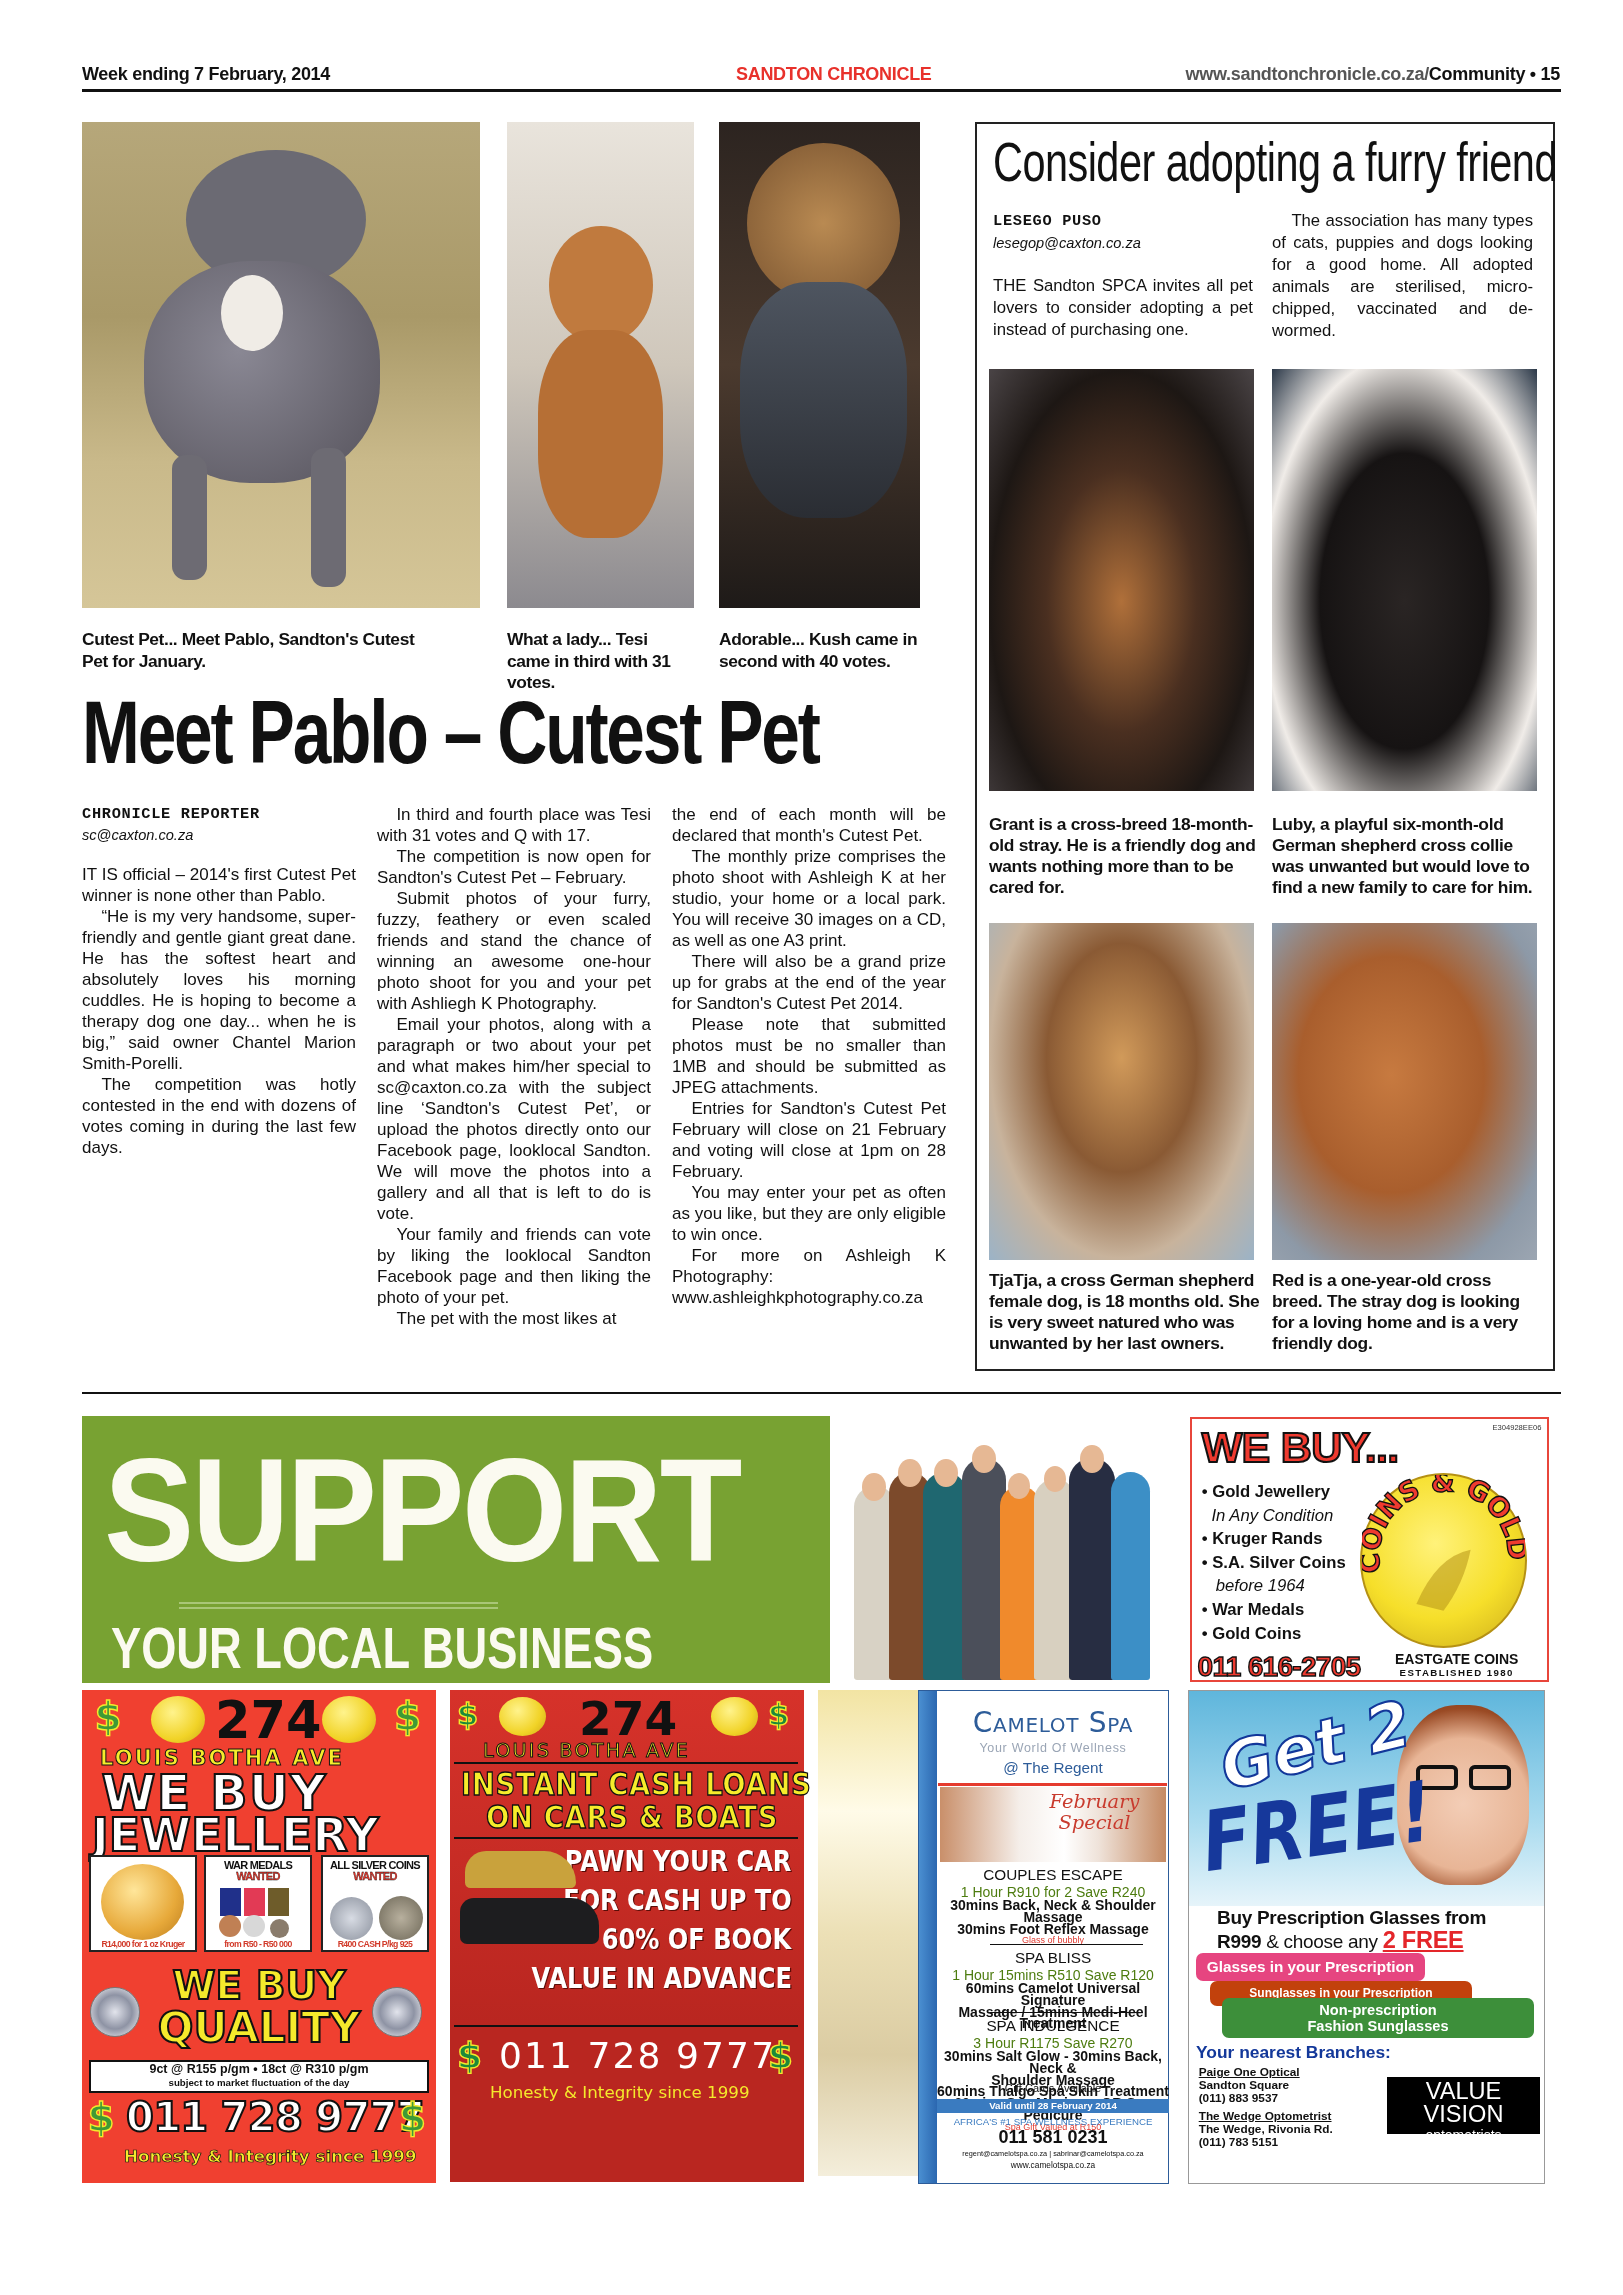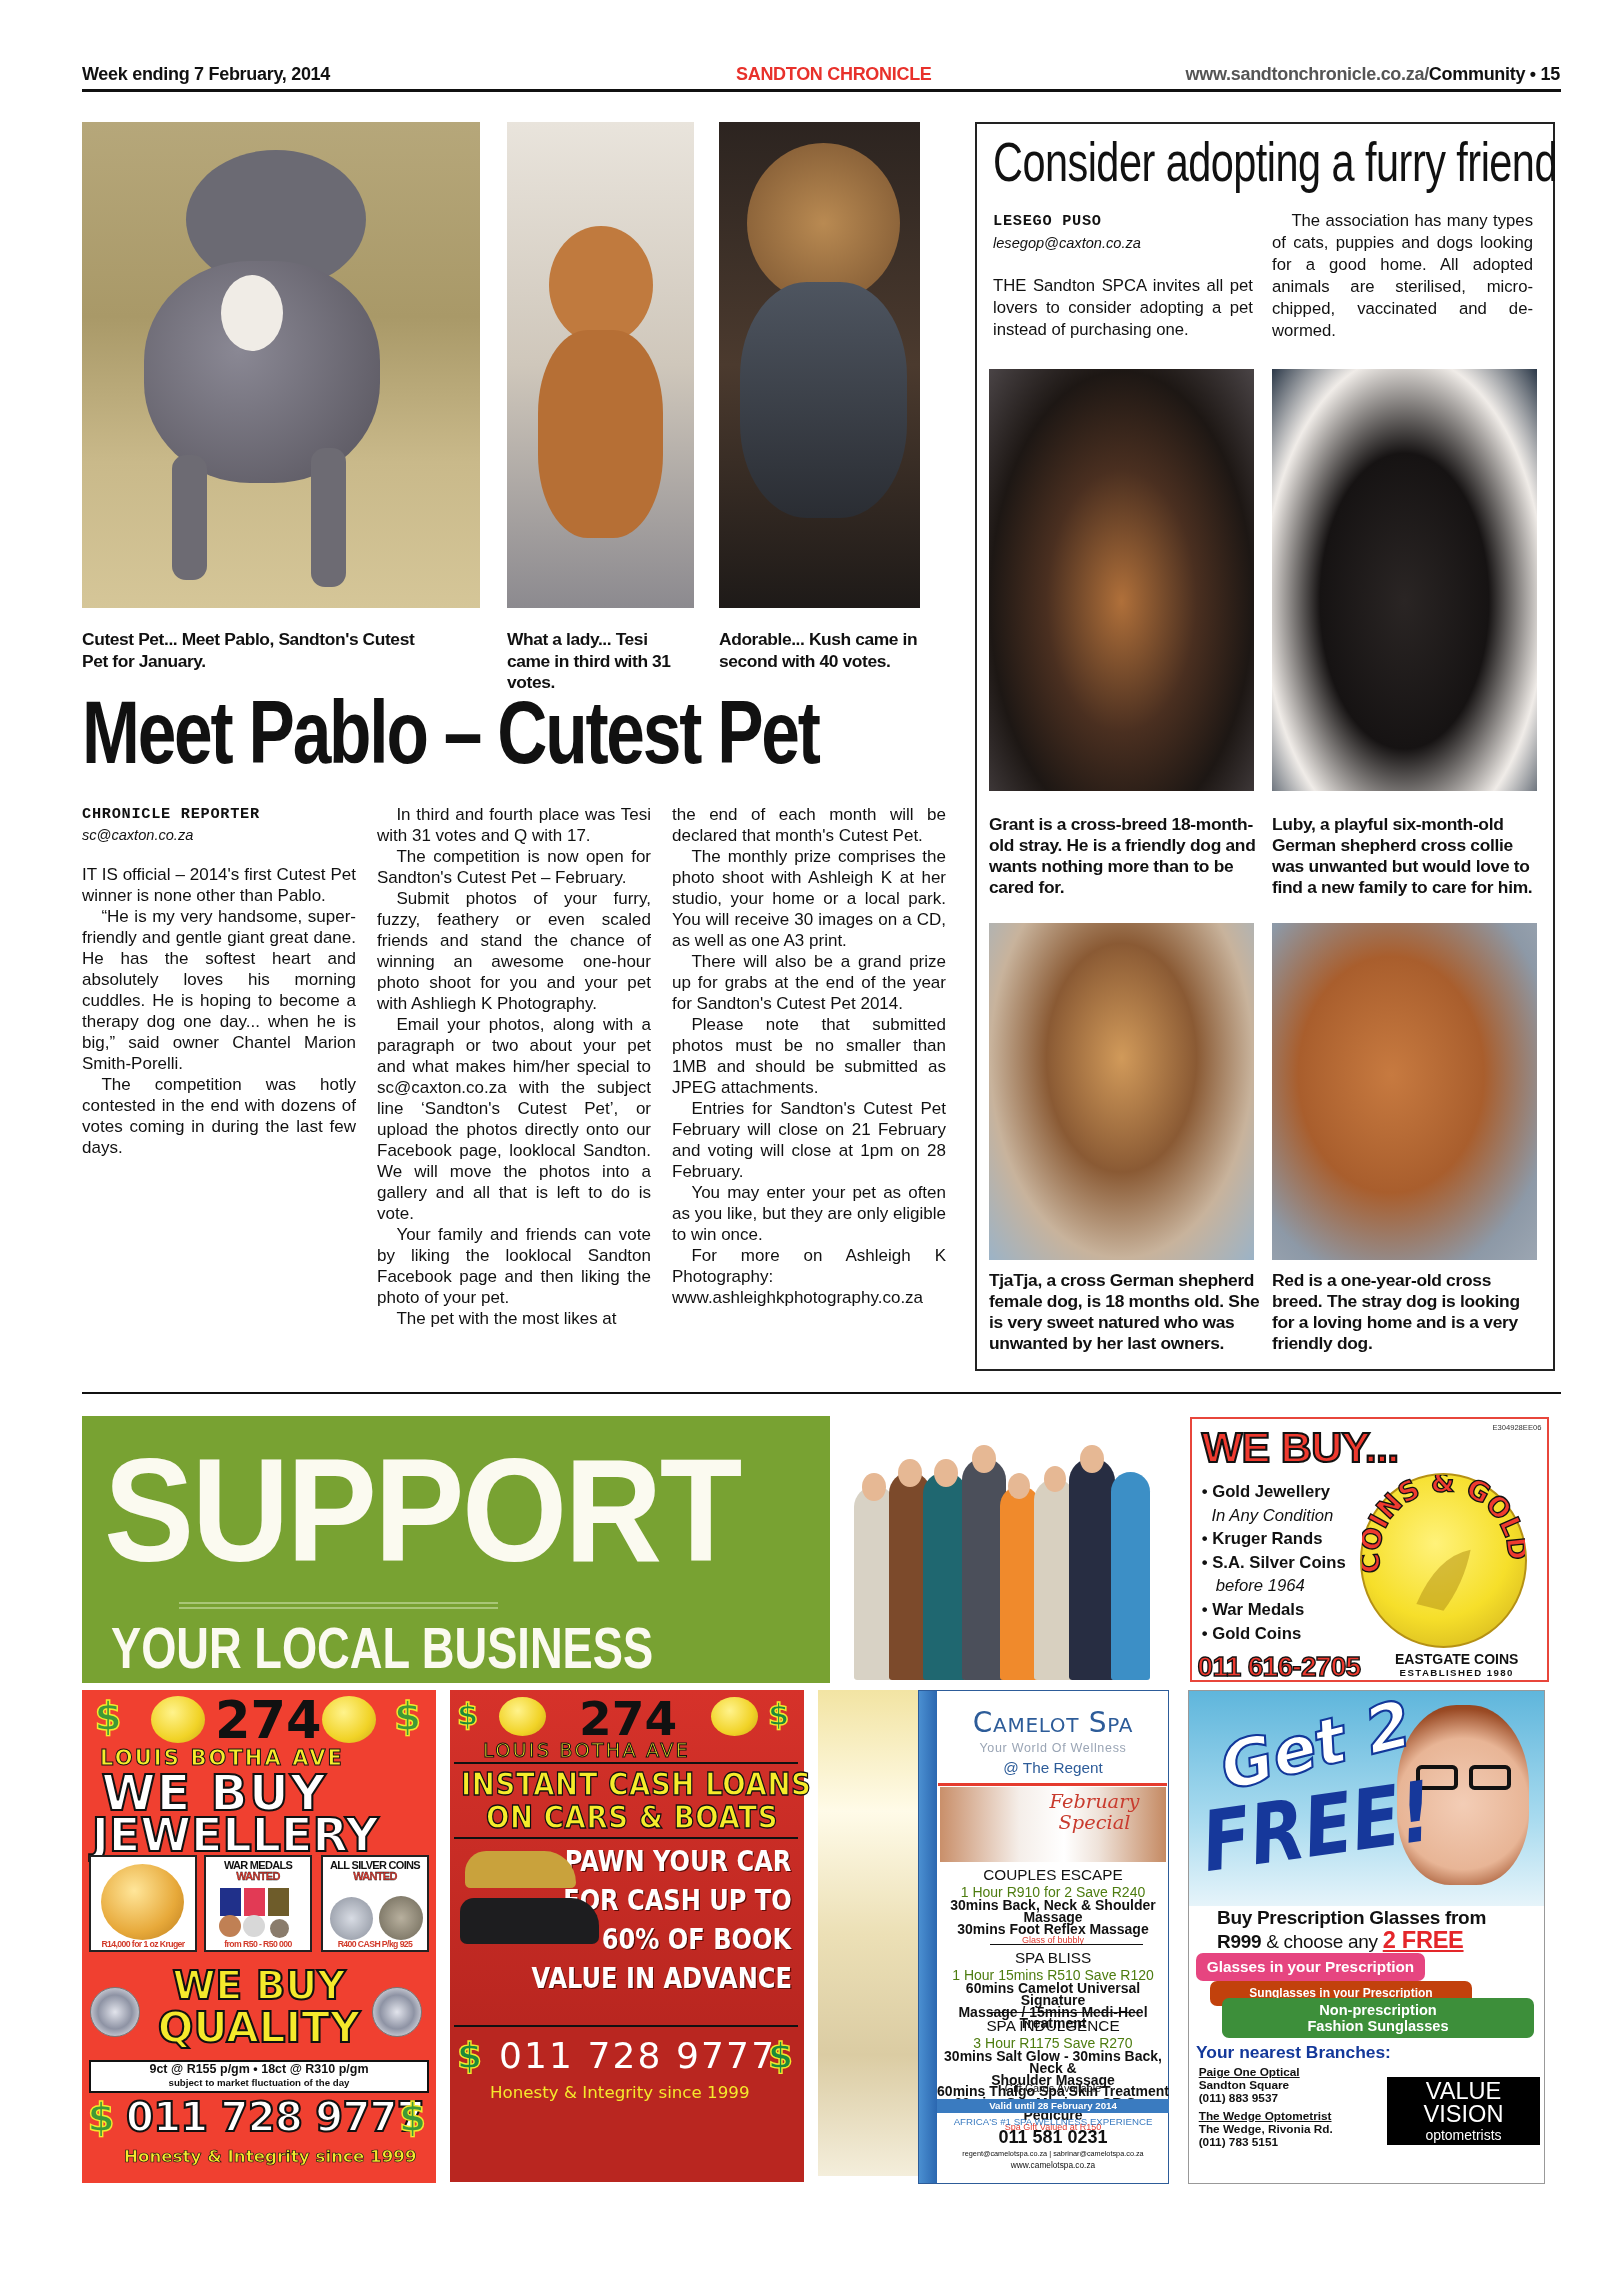--- a/index.html
+++ b/index.html
@@ -370,21 +370,21 @@
       <u>Paige One Optical</u>
       <div>Sandton Square</div>
       <div>(011) 883 9537</div>
     </div>
   <div class="vv-branch" style="top:419px;">
       <u>The Wedge Optometrist</u>
       <div>The Wedge, Rivonia Rd.</div>
       <div>(011) 783 5151</div>
     </div>
 
-  <div class="vv-logo" style="top:386px;height:68px;">
+  <div class="vv-logo" style="top:386px;height:57px;">
     <div style="font-size:23.6px;line-height:23.6px;padding-top:2.8px;">VALUE</div>
     <div style="font-size:23.6px;line-height:23.6px;">VISION</div>
     <div style="font-size:14px;line-height:16.7px;">optometrists</div>
   </div>
 </div>
 
 <div class="abs" style="left:1198px;top:2153px;width:347px;"></div>
 
 
 </body></html>

